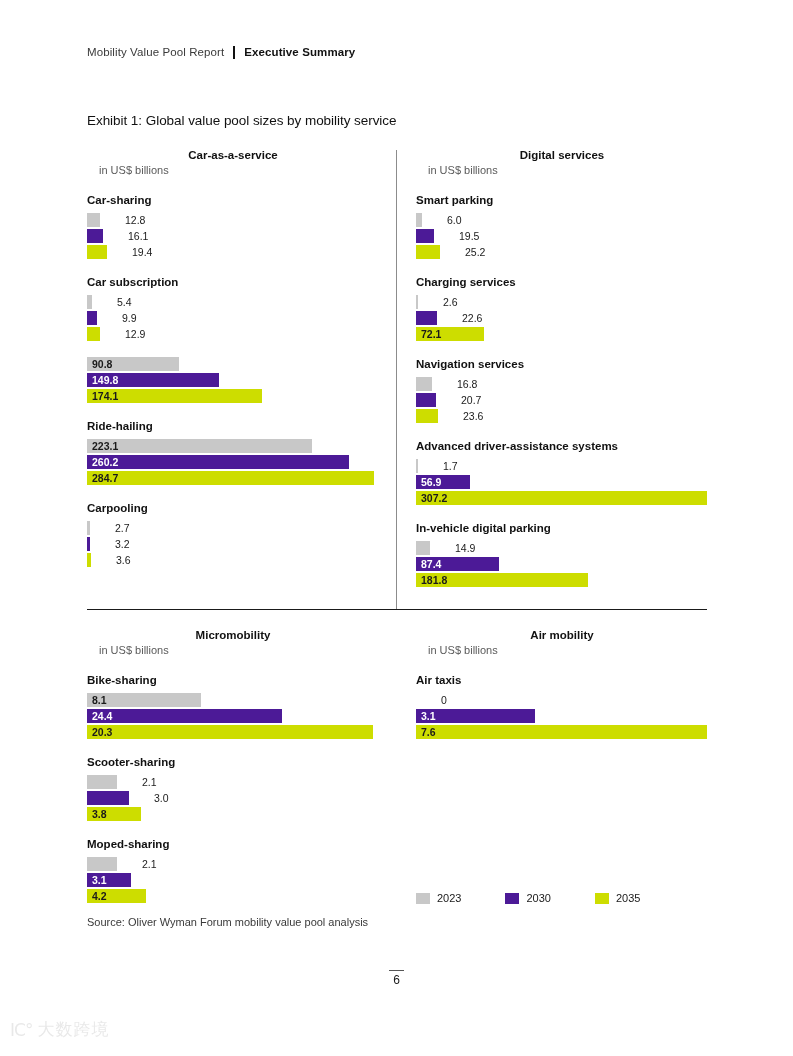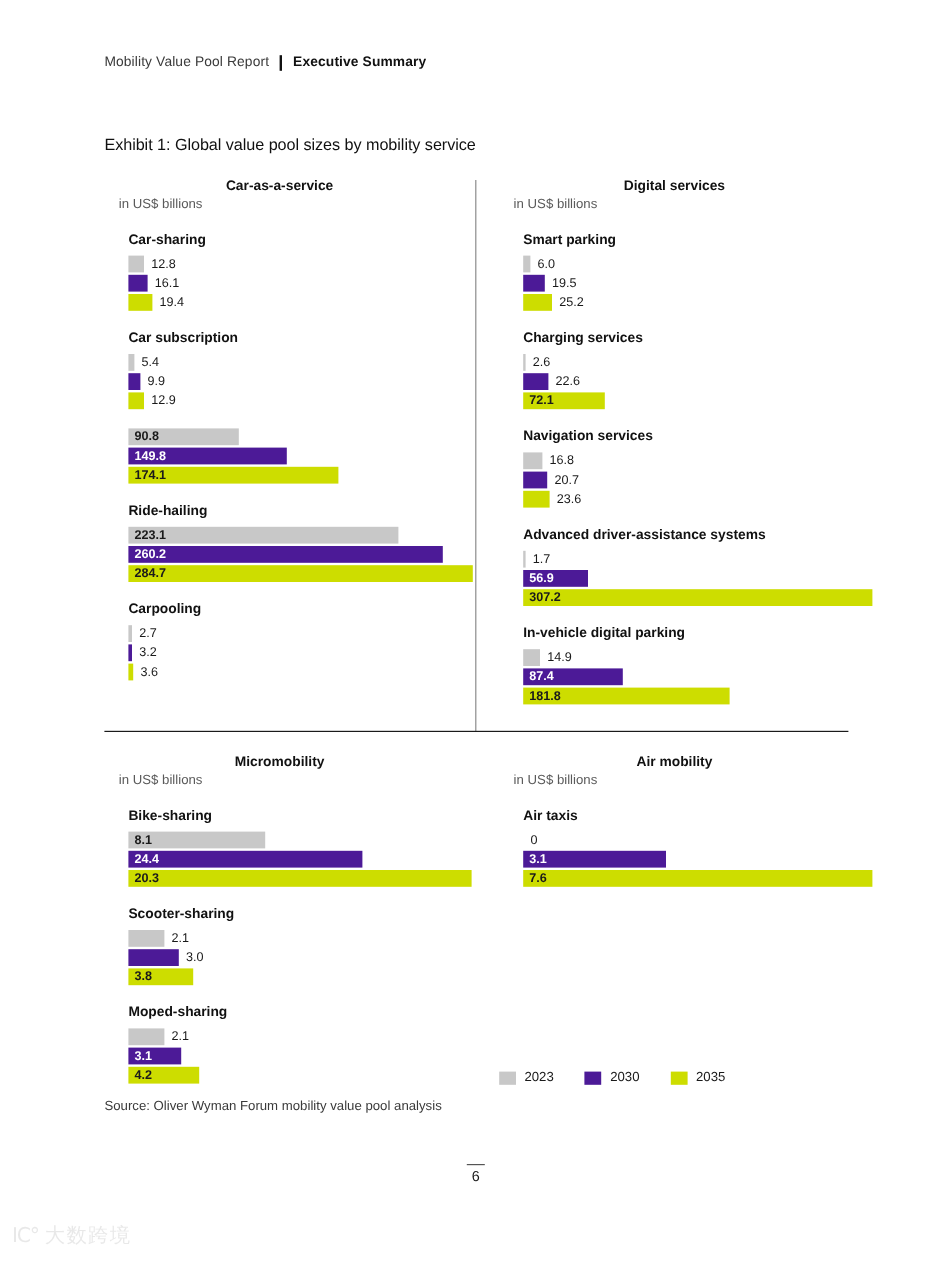--- a/index.html
+++ b/index.html
@@ -101,36 +101,37 @@
   }
   .panel-unit {
     font-size: 11px;
     font-weight: 400;
     color: #5a5a5a;
     line-height: 14px;
     margin-top: 1px;
     margin-left: 12px;
   }
 
-  .group { margin-top: 16px; margin-left: 20px; }
+  .group { margin-top: 16px; }
   .group-label {
     font-size: 11.5px;
     font-weight: 700;
     color: #111;
     line-height: 14px;
     margin-bottom: 6px;
     white-space: nowrap;
   }
 
   .bar-row {
     position: relative;
     height: 14px;
     margin-bottom: 2px;
     display: flex;
     align-items: center;
+    gap: 19px;
   }
   .bar {
     height: 14px;
     flex: 0 0 auto;
     min-width: 0px;
   }
   .bar.y2023 { background: #c8c8c8; }
   .bar.y2030 { background: #4c1a97; }
   .bar.y2035 { background: #cddd00; }
 
@@ -152,21 +153,21 @@
   .bar-value.inside.on-dark { color: #ffffff; }
   .bar-value.inside.on-light { color: #1a1a1a; }
 
   
   .legend {
     position: absolute;
     left: 416px;
     top: 892px;
     display: flex;
     align-items: center;
-    gap: 26px;
+    gap: 44px;
   }
   .legend-item {
     display: flex;
     align-items: center;
     gap: 7px;
   }
   .legend-swatch {
     width: 14px;
     height: 11px;
   }

